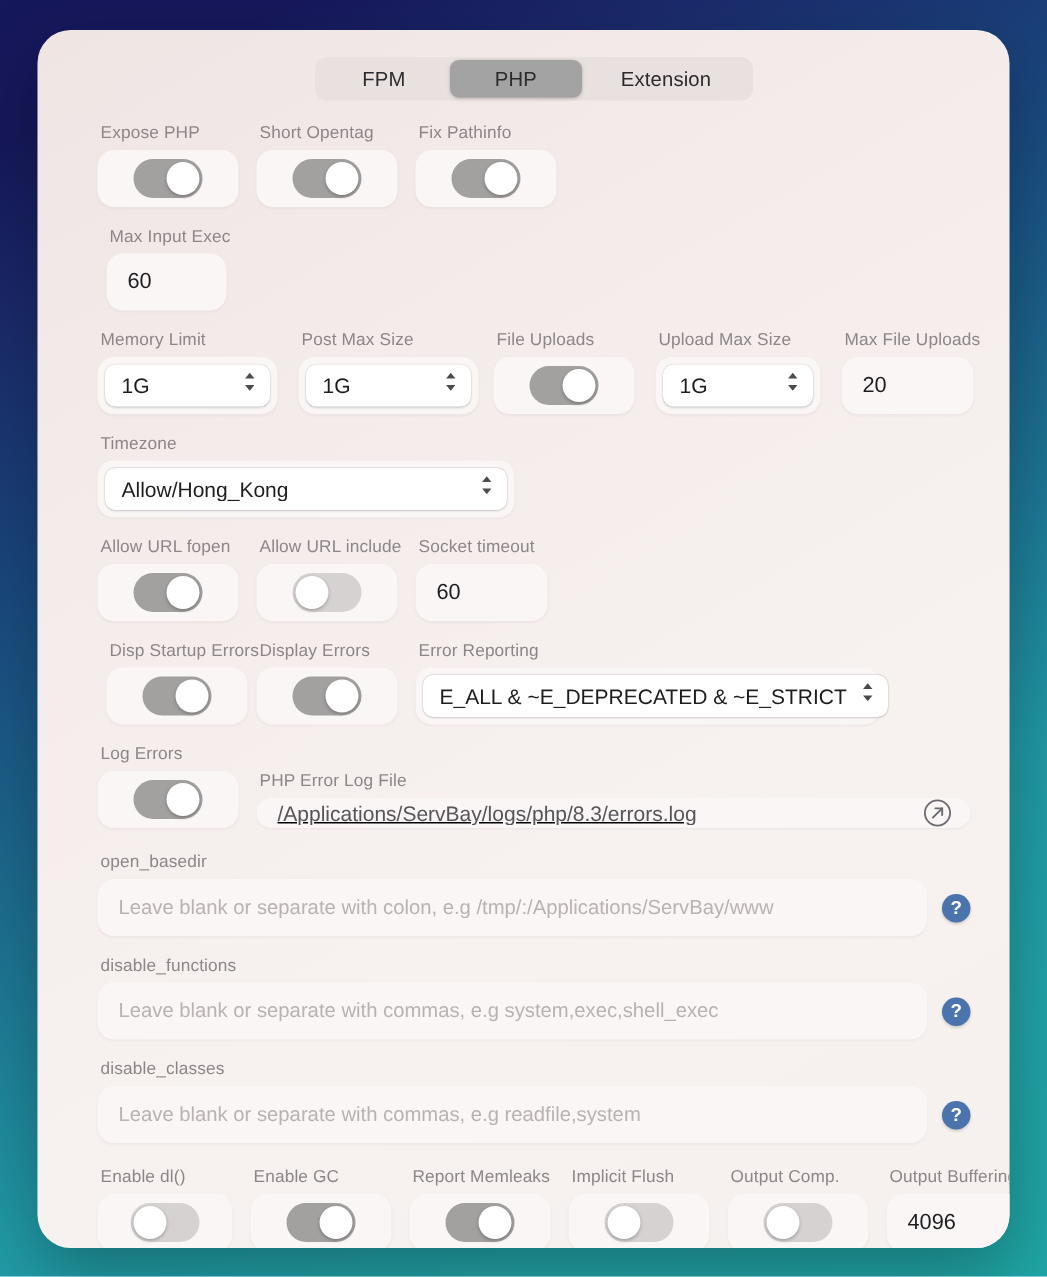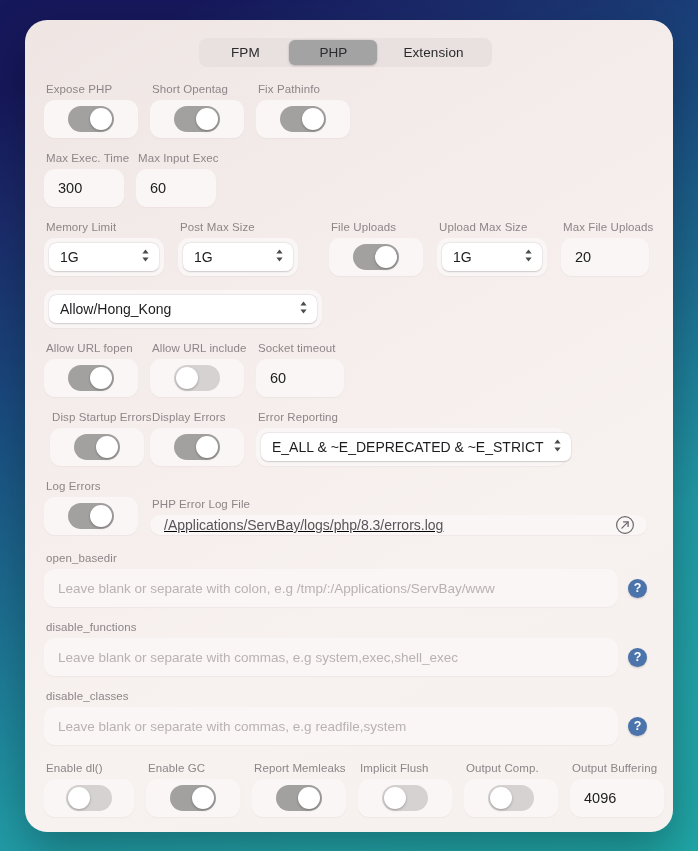--- a/index.html
+++ b/index.html
@@ -34,21 +34,21 @@
     height: 812px;
     border-radius: 22px;
     background: linear-gradient(150deg, #efe6e4 0%, #f4ecea 30%, #f7f1ef 65%, #f6f0ee 100%);
     box-shadow: 0 18px 48px rgba(0,0,0,0.30);
     overflow: hidden;
   }
 
   .window-inner {
     position: absolute;
     inset: 0;
-    padding: 14px 14px 0 7px;
+    padding: 14px 14px 0 28px;
   }
 
   
   .tabbar-wrap {
     display: flex;
     justify-content: center;
     margin-top: 4px;
     margin-bottom: 16px;
   }
   .tabbar {
@@ -251,26 +251,20 @@
           <div class="lbl">Fix Pathinfo</div>
           <div class="tile toggle-tile" style="width:94px">
             <div class="switch on">
                 <div class="knob"></div>
               </div>
           </div>
         </div>
       </div>
 
       <div class="row mb14">
-        <div class="field" style="width:80px">
-          <div class="lbl">Max Exec. Time</div>
-          <div class="tile" style="width:80px">
-            <input class="txt" value="300" style="">
-          </div>
-        </div>
         <div class="field" style="width:80px;margin-left:6px">
           <div class="lbl">Max Input Exec</div>
           <div class="tile" style="width:80px">
             <input class="txt" value="60" style="">
           </div>
         </div>
       </div>
 
       <div class="row mb14">
         <div class="field" style="width:120px">
@@ -296,21 +290,21 @@
               <span class="chev">
                 <svg width="11" height="15" viewBox="0 0 11 15">
                     <path d="M5.5 1.5 L8.6 5.4 L2.4 5.4 Z" fill="#4b4a4d"></path>
                     <path d="M5.5 13.5 L8.6 9.6 L2.4 9.6 Z" fill="#4b4a4d"></path>
                   </svg>
               </span>
             </div>
           </div>
         </div>
 
-        <div class="field" style="width:94px;margin-left:25px">
+        <div class="field" style="width:94px;margin-left:4px">
           <div class="lbl">File Uploads</div>
           <div class="tile toggle-tile" style="width:94px">
             <div class="switch on">
                 <div class="knob"></div>
               </div>
           </div>
         </div>
 
         <div class="field" style="width:110px;margin-left:8px">
           <div class="lbl">Upload Max Size</div>
@@ -330,20 +324,21 @@
         <div class="field" style="width:88px;margin-left:8px">
           <div class="lbl">Max File Uploads</div>
           <div class="tile" style="width:88px">
             <input class="txt" value="20" style="">
           </div>
         </div>
       </div>
 
       <div class="row mb14">
         <div class="field" style="width:278px">
+          <div class="lbl">Timezone</div>
           <div class="tile" style="width:278px">
             <div class="sel">
               <span class="sel-val">Allow/Hong_Kong</span>
               <span class="chev">
                 <svg width="11" height="15" viewBox="0 0 11 15">
                     <path d="M5.5 1.5 L8.6 5.4 L2.4 5.4 Z" fill="#4b4a4d"></path>
                     <path d="M5.5 13.5 L8.6 9.6 L2.4 9.6 Z" fill="#4b4a4d"></path>
                   </svg>
               </span>
             </div>

